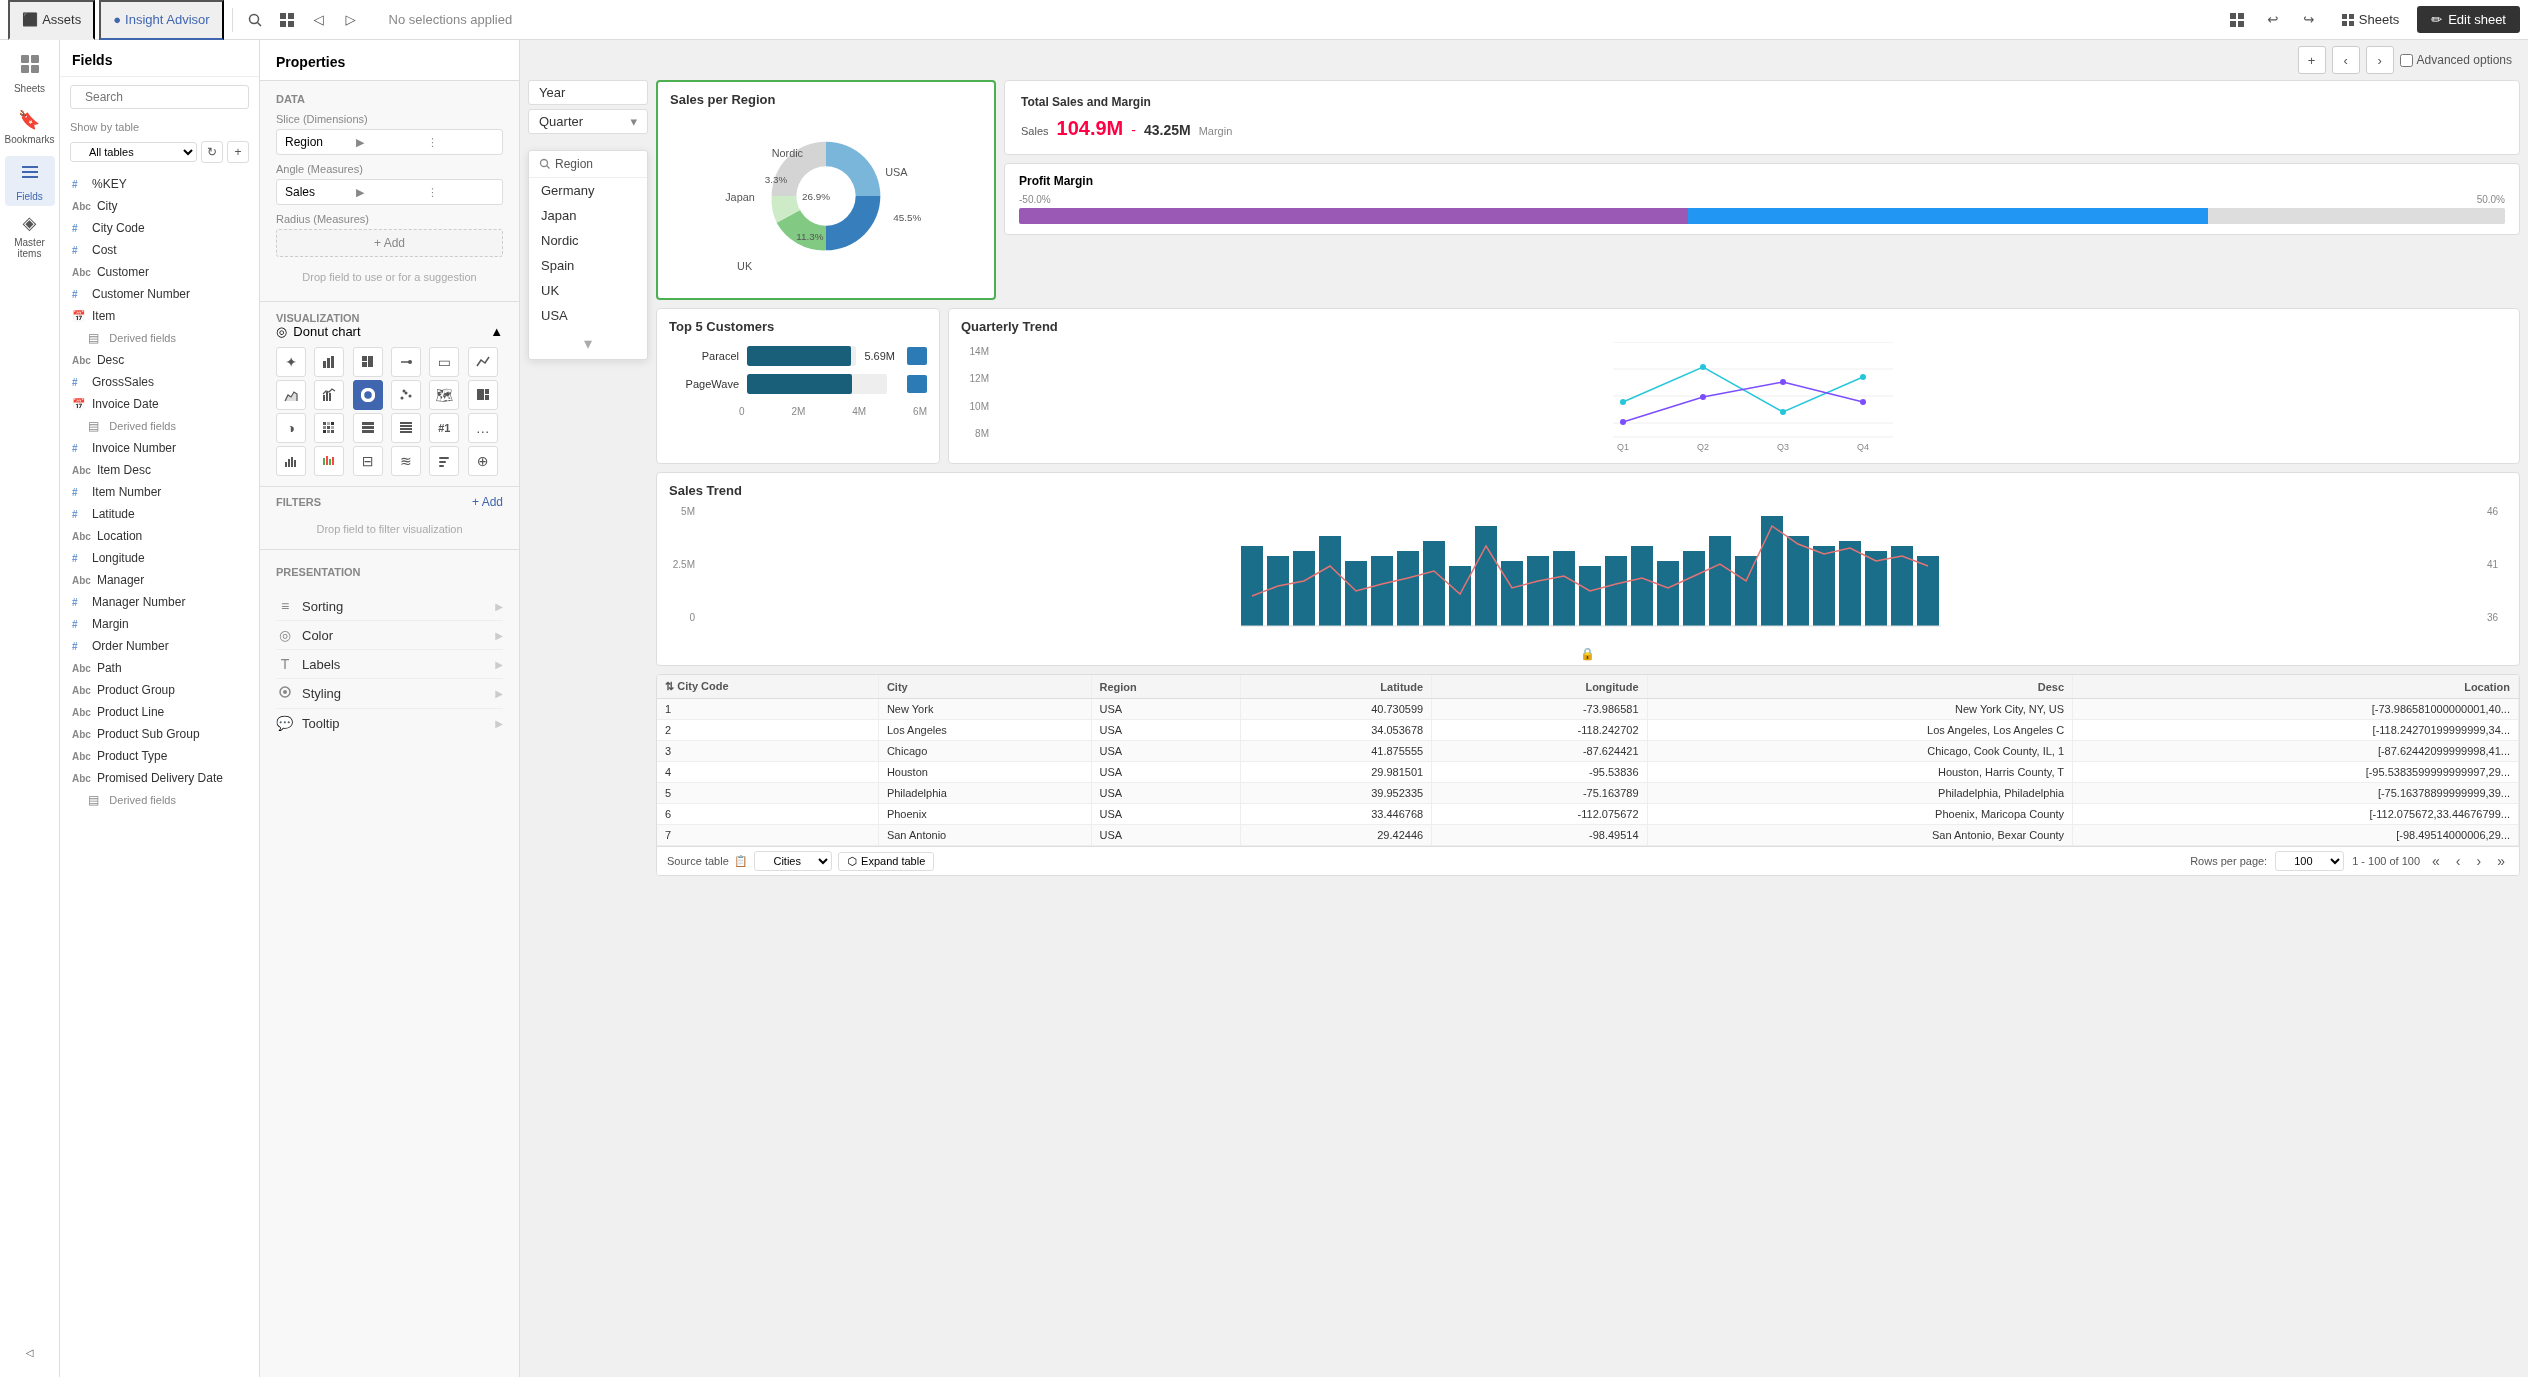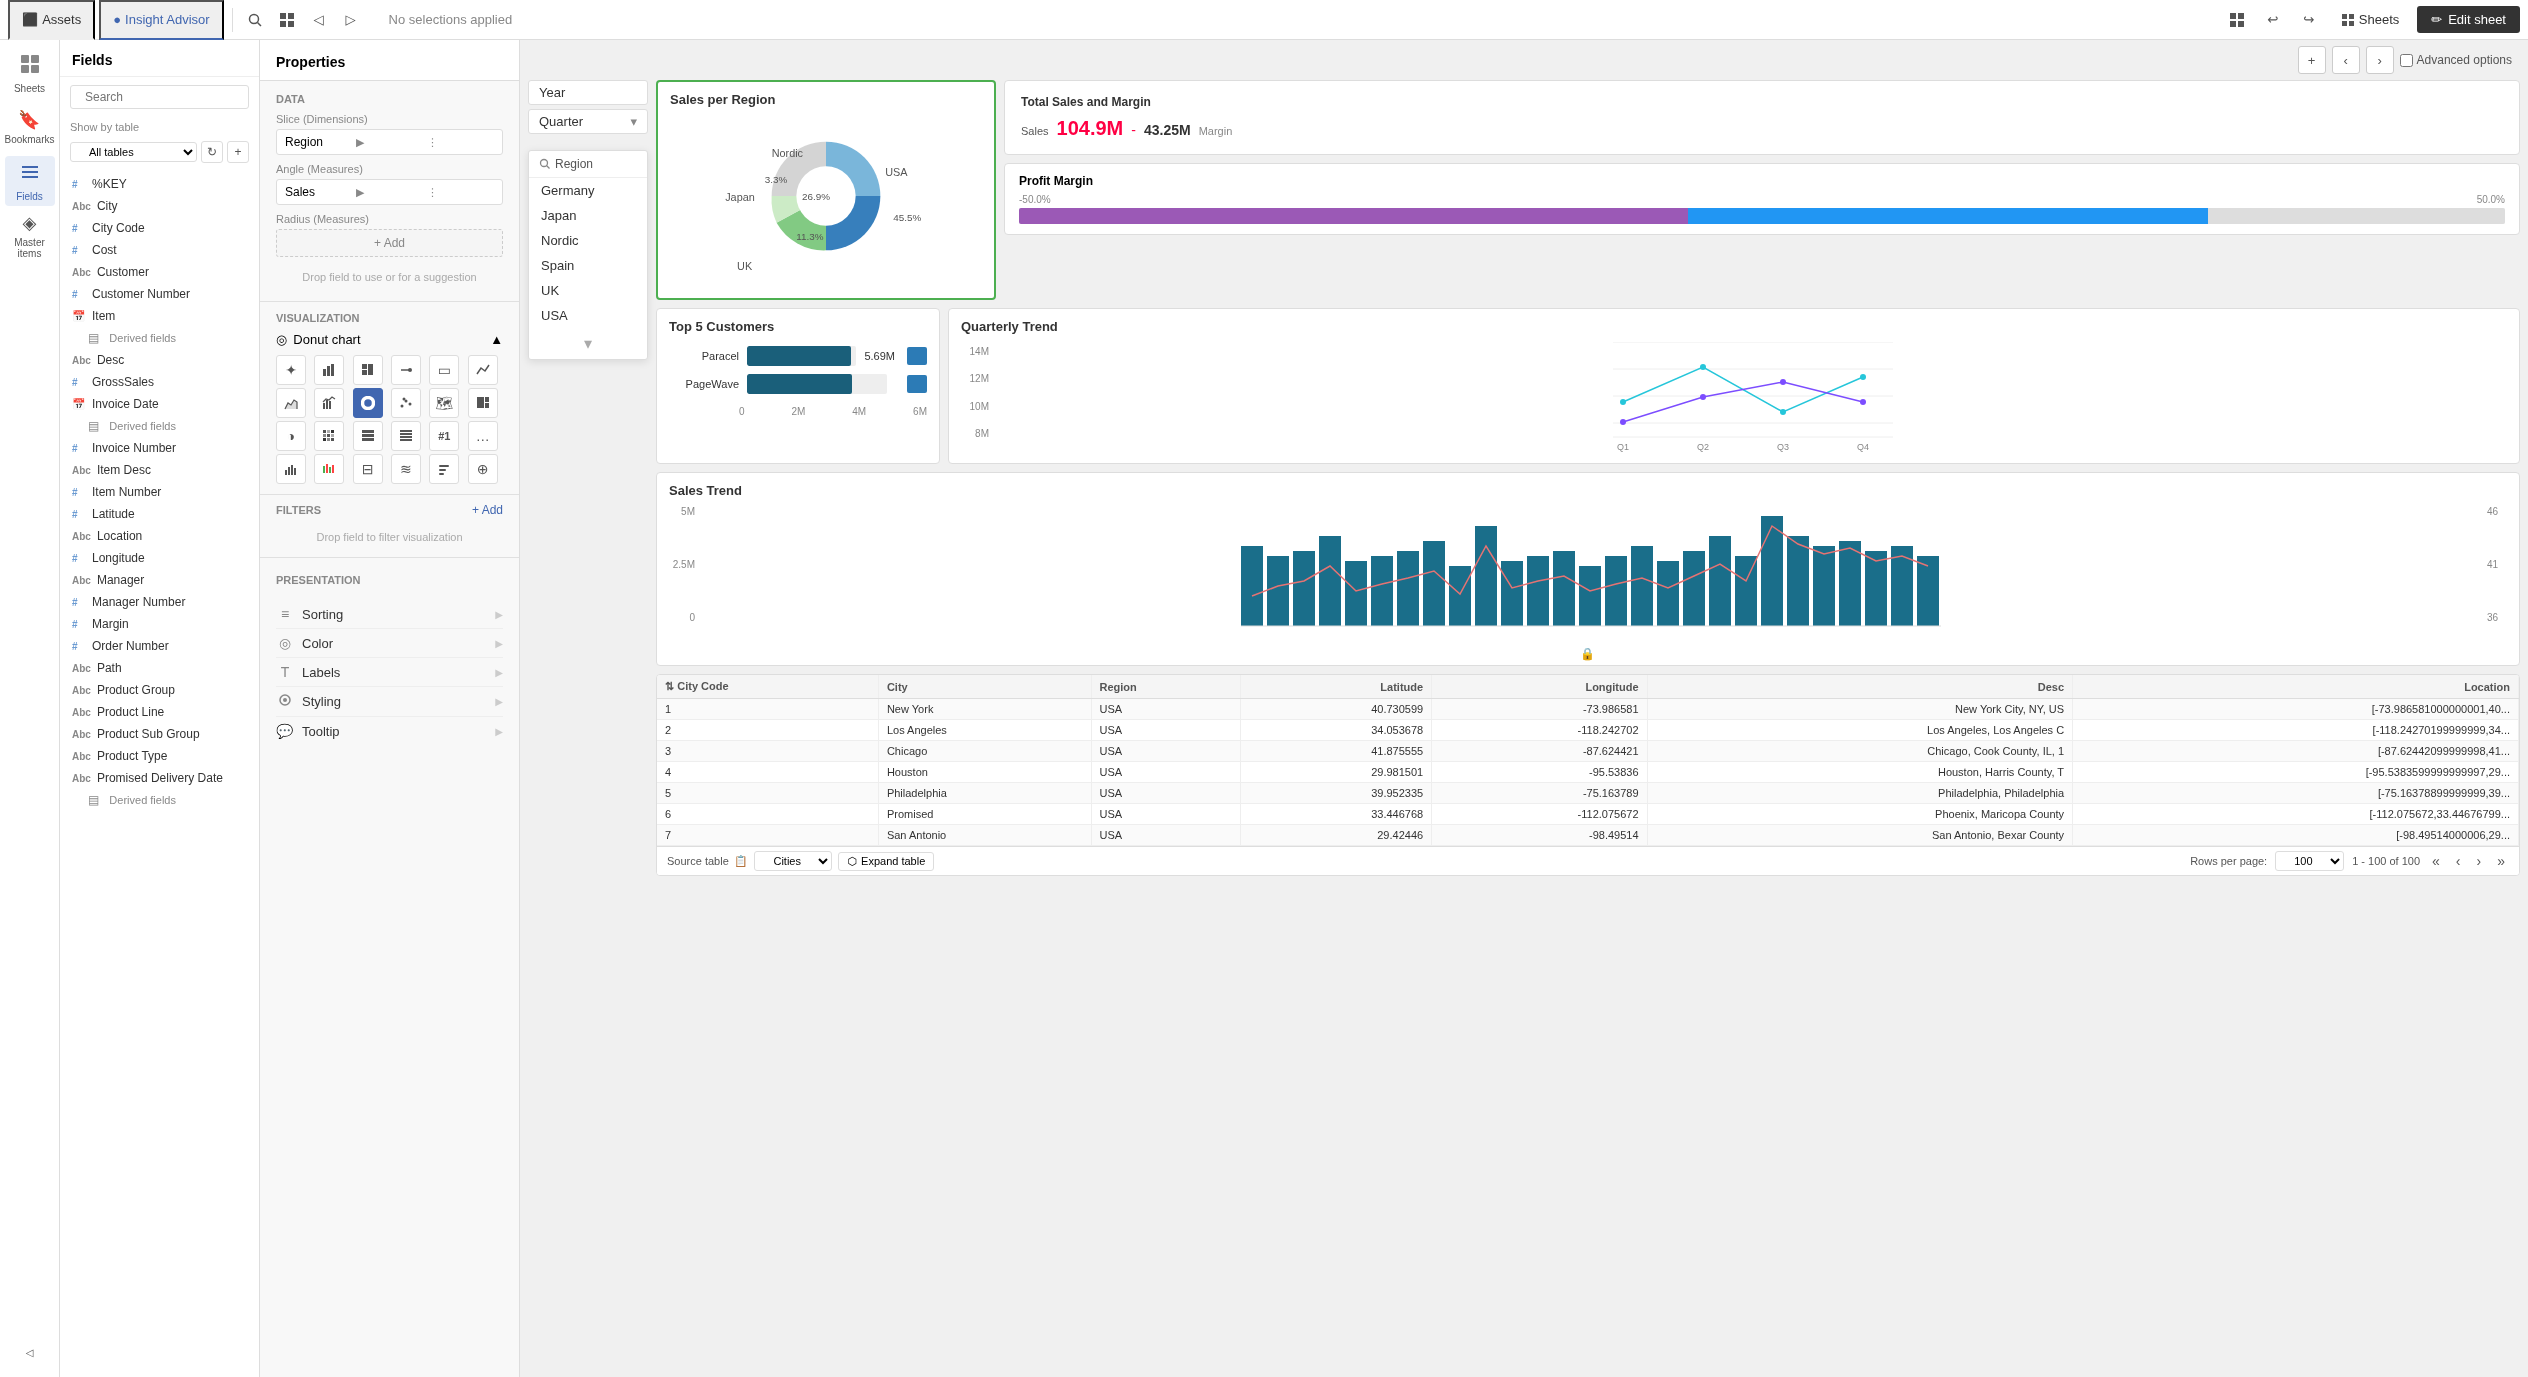--- a/index.html
+++ b/index.html
@@ -97,21 +97,21 @@
     .prop-field span { flex: 1; }
     .prop-field-icon { color: #888; font-size: 11px; cursor: pointer; }
     .prop-add-btn {
       width: 100%; padding: 6px; border: 1px dashed #ccc; background: #f5f5f5;
       border-radius: 3px; cursor: pointer; font-size: 12px; color: #888; text-align: center;
     }
     .prop-drop-hint { font-size: 11px; color: #aaa; text-align: center; padding: 6px 0; }
 
     
     .viz-section { padding: 10px 16px; border-bottom: 1px solid #e0e0e0; }
-    .viz-header { display: flex; align-items: center; justify-content: space-between; margin-bottom: 8px; }
+    .viz-header { display: flex; align-items: center; justify-content: space-between; margin-bottom: 0; }
     .viz-title { font-size: 11px; font-weight: 600; color: #888; text-transform: uppercase; }
     .viz-selected { display: flex; align-items: center; gap: 6px; font-size: 13px; font-weight: 500; }
     .viz-grid { display: grid; grid-template-columns: repeat(6, 1fr); gap: 3px; }
     .viz-icon-btn {
       width: 30px; height: 30px; border: 1px solid #ddd; background: #fff;
       border-radius: 3px; cursor: pointer; display: flex; align-items: center; justify-content: center;
       font-size: 14px; color: #555;
     }
     .viz-icon-btn.active { background: #4066b0; color: #fff; border-color: #4066b0; }
 
@@ -961,21 +961,21 @@
                     <td class="left">5</td>
                     <td class="left">Philadelphia</td>
                     <td class="left">USA</td>
                     <td>39.952335</td>
                     <td>-75.163789</td>
                     <td>Philadelphia, Philadelphia</td>
                     <td>[-75.16378899999999,39...</td>
                   </tr>
                   <tr>
                     <td class="left">6</td>
-                    <td class="left">Promised</td>
+                    <td class="left">Phoenix</td>
                     <td class="left">USA</td>
                     <td>33.446768</td>
                     <td>-112.075672</td>
                     <td>Phoenix, Maricopa County</td>
                     <td>[-112.075672,33.44676799...</td>
                   </tr>
                   <tr class="odd">
                     <td class="left">7</td>
                     <td class="left">San Antonio</td>
                     <td class="left">USA</td>

